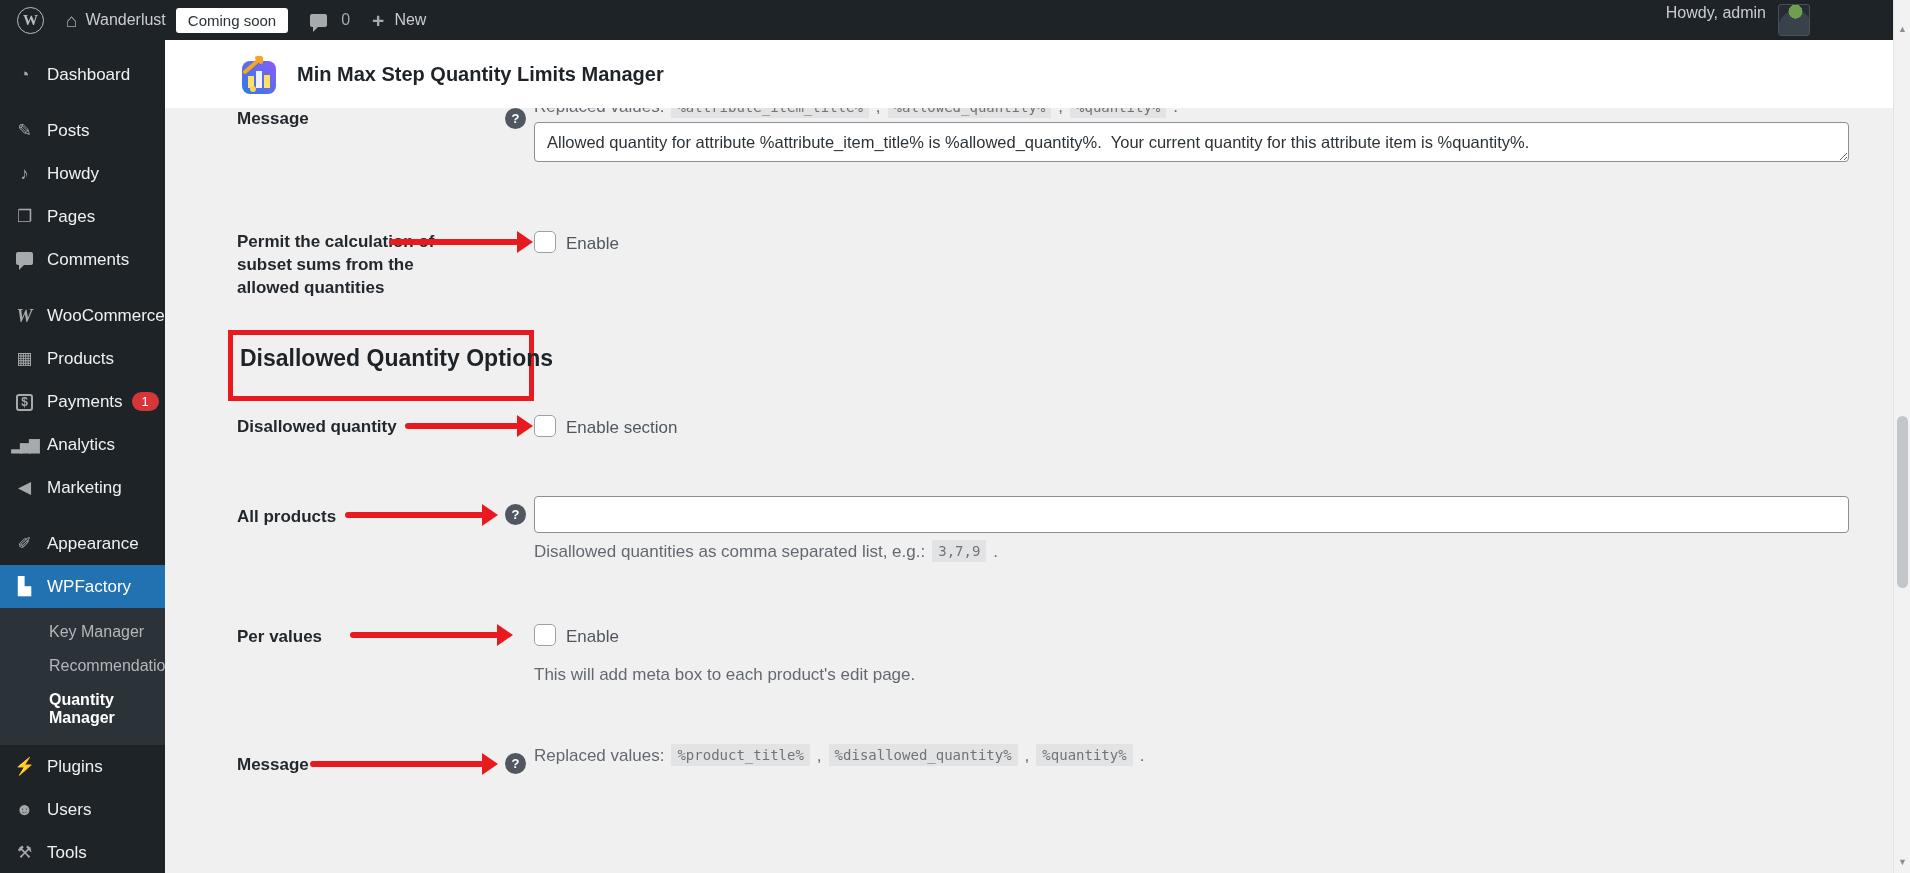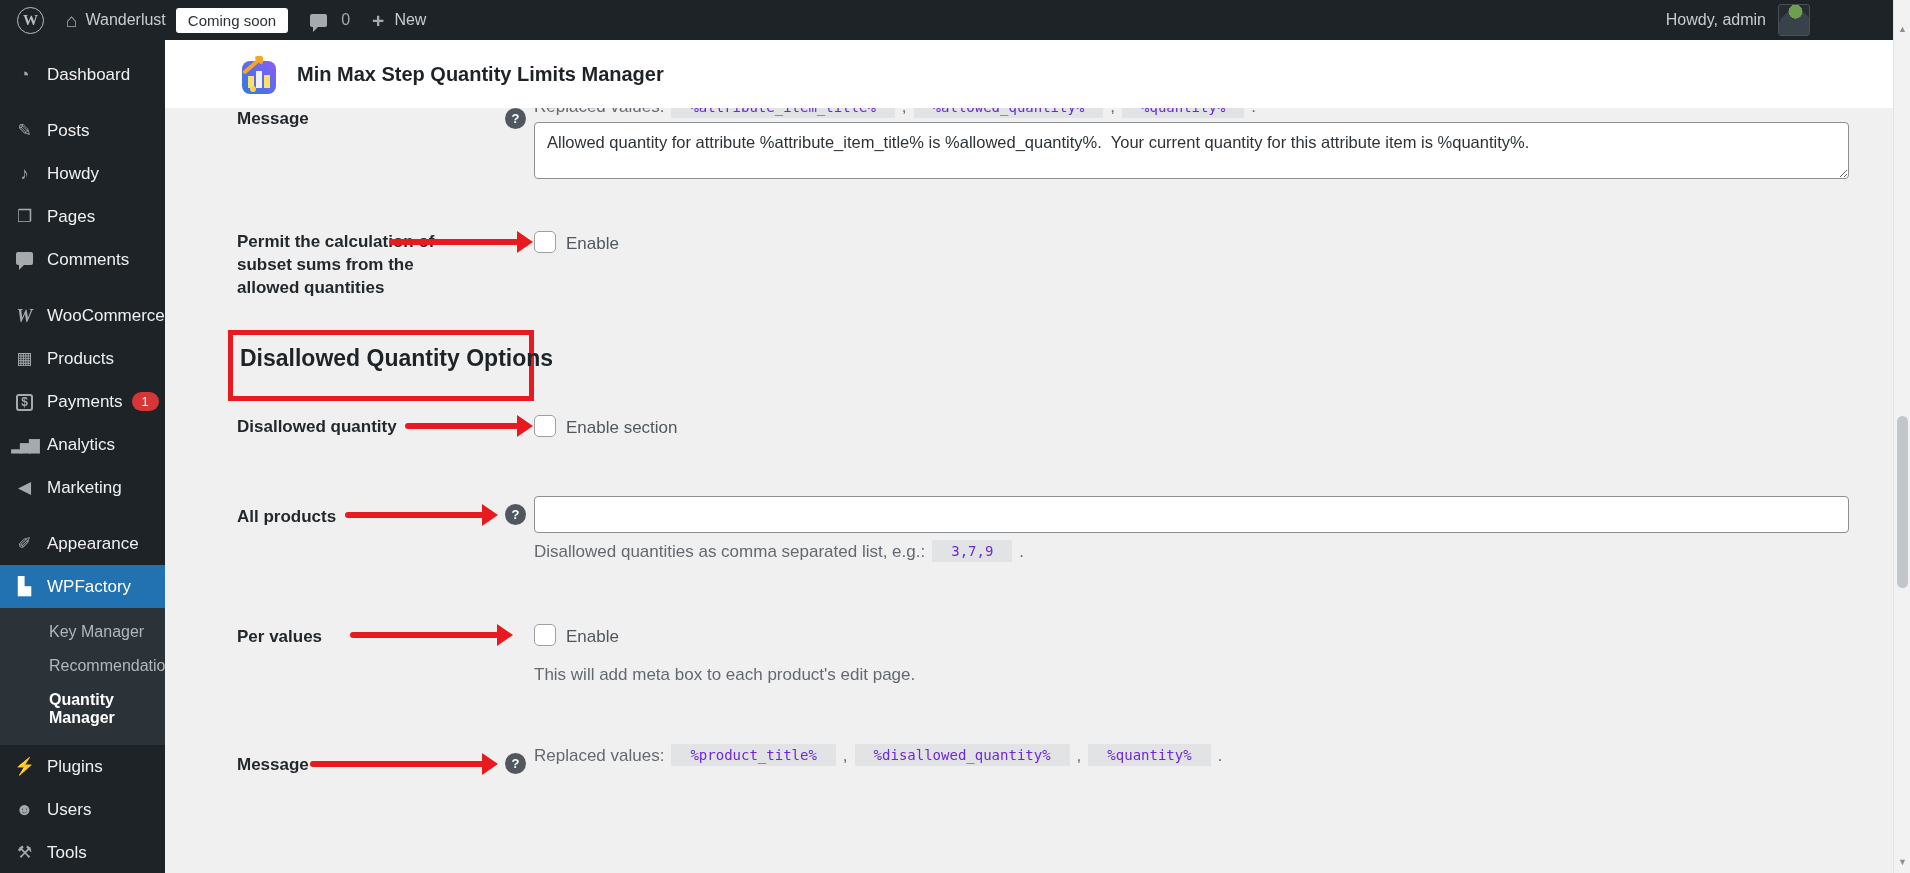--- a/index.html
+++ b/index.html
@@ -12,21 +12,21 @@
   .ab-item{display:flex;align-items:center;gap:8px;padding:0 11px;height:40px;cursor:pointer;}
   .wp-logo{width:25px;height:25px;border:1.6px solid #b9bdc1;border-radius:50%;display:flex;align-items:center;
     justify-content:center;font-family:"Liberation Serif",serif;font-size:15px;font-weight:bold;color:#b9bdc1;margin-left:6px;}
   .home-ico{font-size:19px;color:#a7aaad;line-height:1;}
   .coming-soon{background:#ffffff;color:#2c3338;padding:4px 12px;border-radius:3px;font-size:15px;margin-left:2px;}
   .bubble{width:17px;height:13px;background:#a7aaad;border-radius:2px;position:relative;display:inline-block;}
   .bubble::after{content:"";position:absolute;left:3px;bottom:-5px;width:0;height:0;
     border:5px solid transparent;border-top-color:#a7aaad;border-left-color:#a7aaad;}
   .ab-count{color:#a7aaad;margin-left:6px;}
   .ab-plus{font-size:21px;font-weight:bold;color:#a7aaad;line-height:1;margin-right:2px;}
-  .ab-right{margin-left:auto;display:flex;align-items:center;gap:12px;margin-right:83px;}
+  .ab-right{margin-left:auto;display:flex;align-items:flex-start;gap:12px;margin-right:83px;}
   .avatar{width:30px;height:30px;border-radius:3px;border:1px solid #4a5056;
     background:radial-gradient(circle at 55% 22%,#6f9e4e 0 24%,transparent 25%),
                radial-gradient(circle at 55% 75%,#39424a 0 60%,transparent 61%),#262c33;}
 
   
   .sidebar{position:absolute;left:0;top:40px;width:165px;bottom:0;background:#1d2327;color:#f0f0f1;
     font-size:17px;z-index:20;overflow:hidden;}
   .sb-item{height:43px;display:flex;align-items:center;padding-left:11px;cursor:pointer;}
   .sb-gap{margin-top:13px;}
   .sb-ico{width:27px;margin-right:9px;text-align:center;color:#a7aaad;font-size:17px;flex:0 0 auto;line-height:1;}
@@ -46,21 +46,21 @@
   
   .plugin-band{position:absolute;left:165px;top:40px;right:17px;height:68px;background:#ffffff;display:flex;
     align-items:center;padding-left:72px;box-sizing:border-box;z-index:10;}
   .plugin-title{font-size:20px;font-weight:bold;color:#1d2327;margin-left:16px;}
 
   
   .content{position:absolute;left:165px;top:108px;right:17px;bottom:0;overflow:hidden;z-index:5;}
   .lbl{position:absolute;font-weight:bold;font-size:17px;color:#23282d;line-height:23px;}
   .h2{position:absolute;font-size:23px;font-weight:bold;color:#1d2327;}
   .desc{position:absolute;font-size:17px;color:#646970;display:flex;align-items:flex-end;gap:7px;}
-  .code{font-family:"DejaVu Sans Mono",monospace;background:#e2e3e5;padding:3px 19px;font-size:14px;color:#6d28d9;}
+  .code{font-family:"DejaVu Sans Mono",monospace;background:#e2e3e5;padding:3px 6px;font-size:14px;color:#737373;}
   .helpico{position:absolute;width:21px;height:21px;border-radius:50%;background:#50575e;color:#fff;font-size:13px;
     font-weight:bold;display:flex;align-items:center;justify-content:center;cursor:pointer;}
   .ta{position:absolute;border:1px solid #8c8f94;border-radius:4px;background:#fff;
     font-family:"Liberation Sans",sans-serif;font-size:16.5px;color:#2c3338;padding:8px 12px;
     box-sizing:border-box;resize:vertical;line-height:22px;}
   .ti{position:absolute;border:1px solid #8c8f94;border-radius:4px;background:#fff;height:37px;
     box-sizing:border-box;padding:0 10px;font-size:16px;font-family:"Liberation Sans",sans-serif;}
   .cb{position:absolute;width:22px;height:22px;border:1.5px solid #9aa0a5;border-radius:5px;background:#fff;
     box-sizing:border-box;cursor:pointer;}
   .cb-label{position:absolute;font-size:17px;color:#50575e;}
@@ -201,21 +201,21 @@
     <div class="helpico" style="left:340px;top:0px;">?</div>
     <div class="clip-row" style="left:369px;top:-14px;height:26px;">
       <span>Replaced values:</span>
       <span class="code">%attribute_item_title%</span>
       <span>,</span>
       <span class="code">%allowed_quantity%</span>
       <span>,</span>
       <span class="code">%quantity%</span>
       <span>.</span>
     </div>
-    <textarea class="ta" style="left: 369px; top: 14px; width: 1315px; height: 57px;">Allowed quantity for attribute %attribute_item_title% is %allowed_quantity%.  Your current quantity for this attribute item is %quantity%.</textarea>
+    <textarea class="ta" style="left: 369px; top: 14px; width: 1315px; height: 40px;">Allowed quantity for attribute %attribute_item_title% is %allowed_quantity%.  Your current quantity for this attribute item is %quantity%.</textarea>
 
     <div class="lbl" style="left:72px;top:122px;width:240px;">Permit the calculation of subset sums from the allowed quantities</div>
     <div class="arrow" style="left:224px;top:123px;width:143px;">
       <span class="shaft"></span>
         <span class="head"></span>
     </div>
     <span class="cb" style="left:369px;top:123px;"></span>
     <span class="cb-label" style="left:401px;top:126px;">Enable</span>
 
     <div class="anno-box" style="left:63px;top:222px;width:296px;height:61px;"></div>

